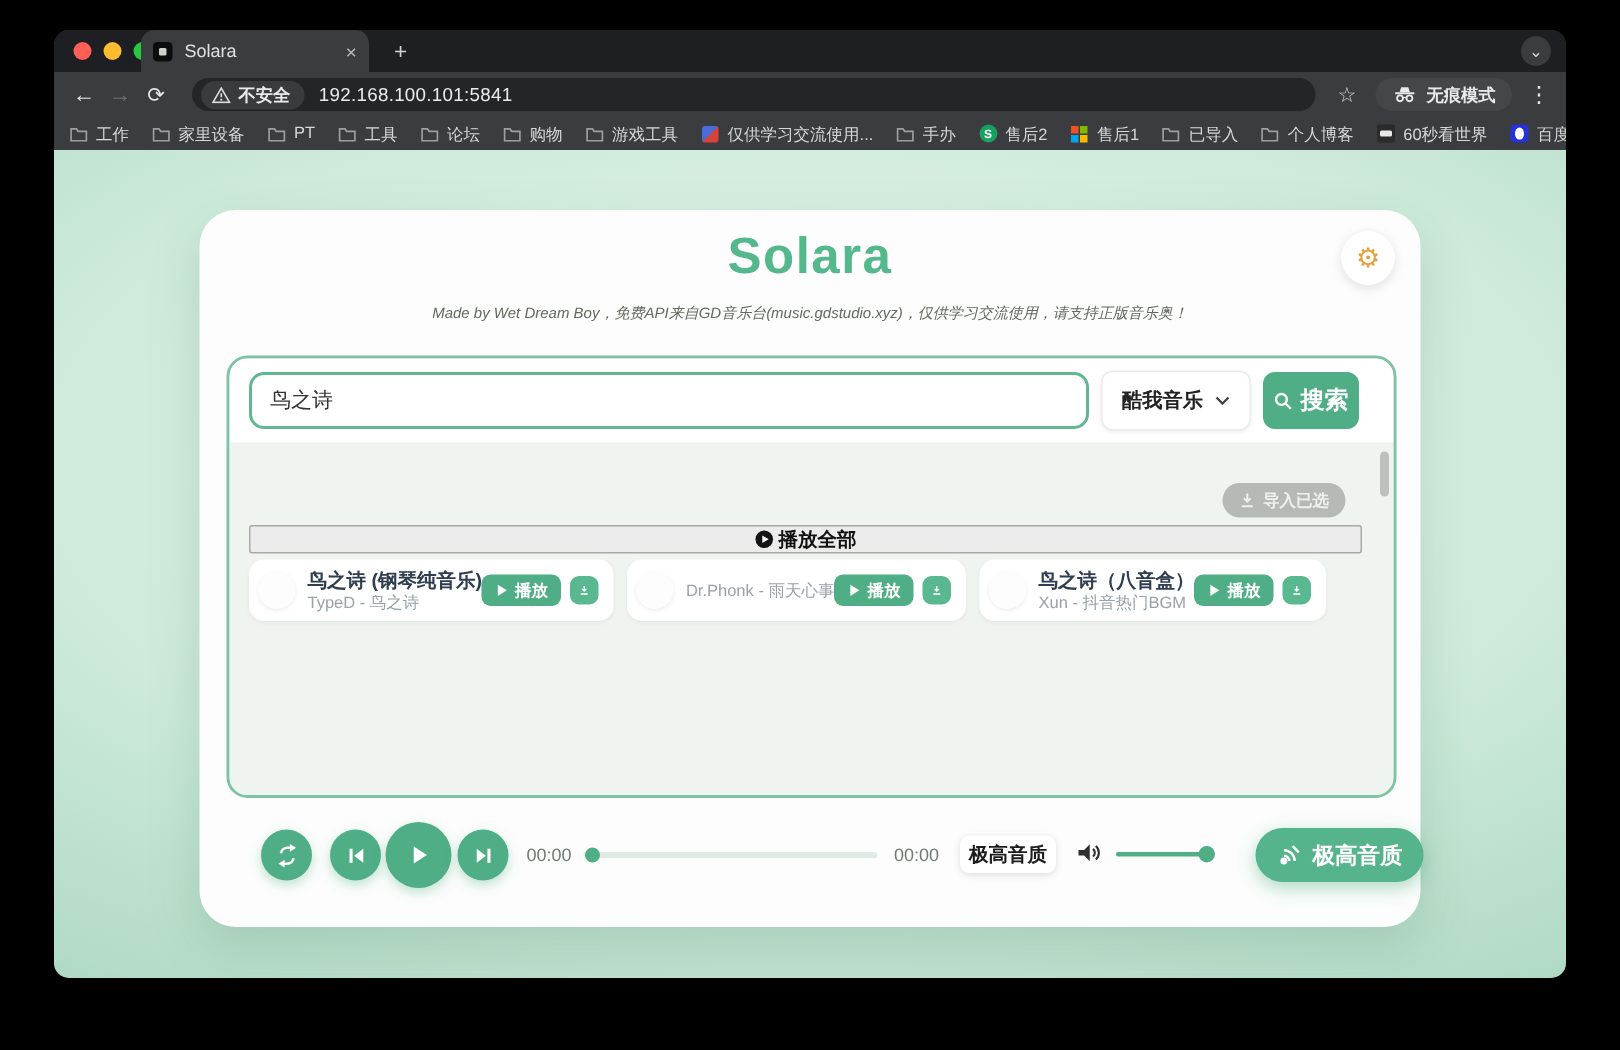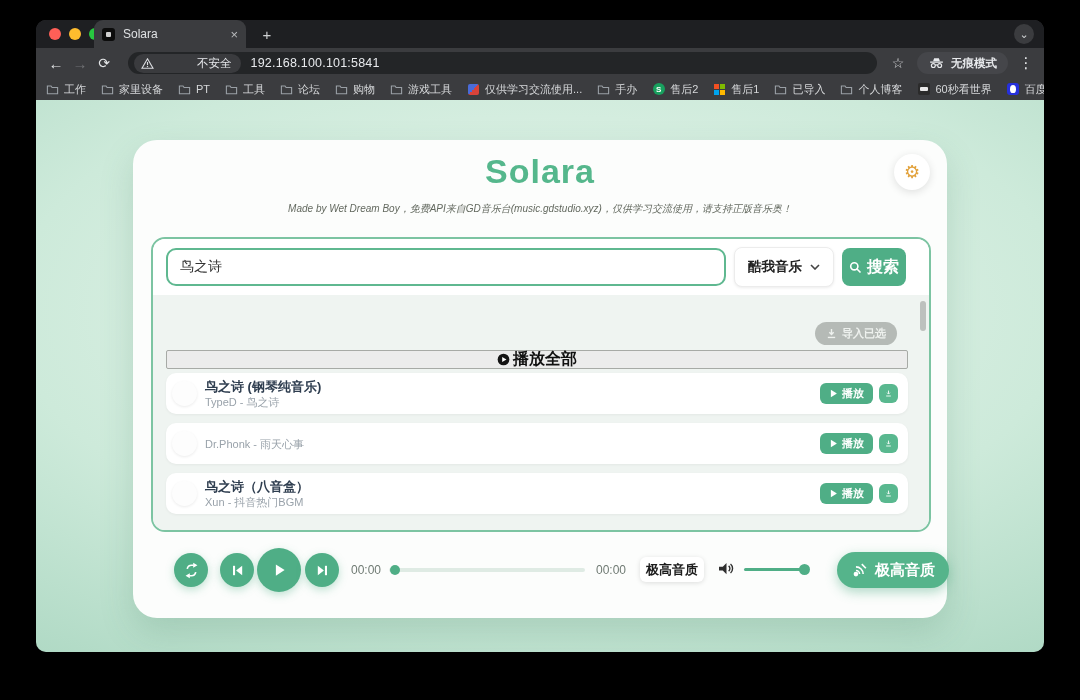--- a/index.html
+++ b/index.html
@@ -24,21 +24,21 @@
        background:#3b3c3f;color:#cfd1d3;font-size:11px;display:flex;align-items:center;justify-content:center;}
   
   .toolbar{position:absolute;left:0;top:28px;width:100%;height:30px;background:#3b3c3f;
        display:flex;align-items:center;}
   .nav-ico{font-size:15px;color:#e4e6e8;width:24px;text-align:center;flex:none;}
   .nav-back{margin-left:8px;} .nav-fwd{color:#707275;} .nav-reload{font-size:14px;}
   .omnibox{flex:1;height:22px;background:#232527;border-radius:12px;margin:0 10px 0 12px;
        display:flex;align-items:center;padding:0 10px;min-width:0;}
   .sec-chip{display:flex;align-items:center;gap:5px;background:#3a3b3e;border-radius:10px;
        padding:2px 9px 2px 7px;margin-left:-4px;}
-  .sec-chip span{color:#e8eaed;font-size:11.5px;font-weight:normal;margin-left:38px;}
+  .sec-chip span{color:#e8eaed;font-size:11.5px;font-weight:bold;}
   .omnibox .url{color:#e8eaed;font-size:12.5px;margin-left:10px;letter-spacing:.2px;}
   .star-ico{color:#d4d6d8;font-size:14px;width:22px;text-align:center;flex:none;}
   .incog-pill{display:flex;align-items:center;gap:6px;background:#45464a;border-radius:12px;
        height:22px;padding:0 11px;margin:0 8px;flex:none;}
   .incog-pill span{color:#e8eaed;font-size:11.5px;font-weight:bold;}
   .kebab{color:#e4e6e8;font-size:15px;width:20px;text-align:center;margin-right:8px;flex:none;}
   
   .bookmarks{position:absolute;left:0;top:58px;width:100%;height:22px;background:#3b3c3f;
        display:flex;align-items:center;padding:0 10px;box-sizing:border-box;gap:15px;}
   .bm-item{display:flex;align-items:center;gap:5px;flex:none;}
@@ -77,22 +77,22 @@
        box-shadow:0 1px 3px rgba(0,0,0,.08);display:flex;align-items:center;justify-content:center;gap:8px;}
   .source-select span{font-size:13.5px;font-weight:bold;color:#222;}
   .search-btn{width:64px;height:38px;margin-left:8px;background:#4fae86;border:none;border-radius:8px;
        display:flex;align-items:center;justify-content:center;gap:5px;color:#fff;font-size:16px;font-weight:bold;}
   .list-area{height:237px;background:#eff4f1;position:relative;}
   .scroll-thumb{position:absolute;right:3px;top:6px;width:6px;height:30px;border-radius:3px;background:#bdc1be;}
   .import-btn{position:absolute;right:32px;top:27px;height:23px;padding:0 11px;background:#b5bab6;border:none;
        border-radius:12px;display:flex;align-items:center;gap:5px;color:#eef1ee;font-size:11px;font-weight:bold;}
   .playall-bar{position:absolute;left:13px;top:55px;width:742px;height:19px;background:#ececec;
        border:1px solid #a7aaa6;border-radius:2px;box-sizing:border-box;display:flex;align-items:center;
-       justify-content:center;gap:3px;font-size:16px;font-weight:bold;color:#111;}
-  .songs{position:absolute;left:13px;top:78px;width:742px;display:flex;flex-direction:column;gap:9px;}
+       justify-content:center;gap:3px;font-size:13px;font-weight:bold;color:#111;}
+  .songs{position:absolute;left:13px;top:78px;width:742px;display:flex;flex-direction:row;gap:9px;align-items:flex-end;}
   .song-row{height:41px;background:#fff;border-radius:10px;box-shadow:0 1px 3px rgba(0,0,0,.05);
        display:flex;align-items:center;padding:0 10px 0 6px;box-sizing:border-box;}
   .song-check{width:25px;height:25px;border-radius:50%;background:#fdfdfd;
        box-shadow:0 1px 3px rgba(0,0,0,.08);flex:none;}
   .song-meta{margin-left:8px;flex:1;min-width:0;}
   .song-title{font-size:13px;font-weight:bold;color:#2e3d4f;line-height:16px;}
   .song-artist{font-size:11px;color:#99a2aa;line-height:13px;margin-top:1px;}
   .song-play{height:21px;padding:0 9px;background:#4fae86;border:none;border-radius:6px;display:flex;
        align-items:center;gap:4px;color:#fff;font-size:11px;font-weight:bold;flex:none;}
   .song-download{width:19px;height:19px;margin-left:6px;background:#59b88f;border:none;border-radius:6px;

